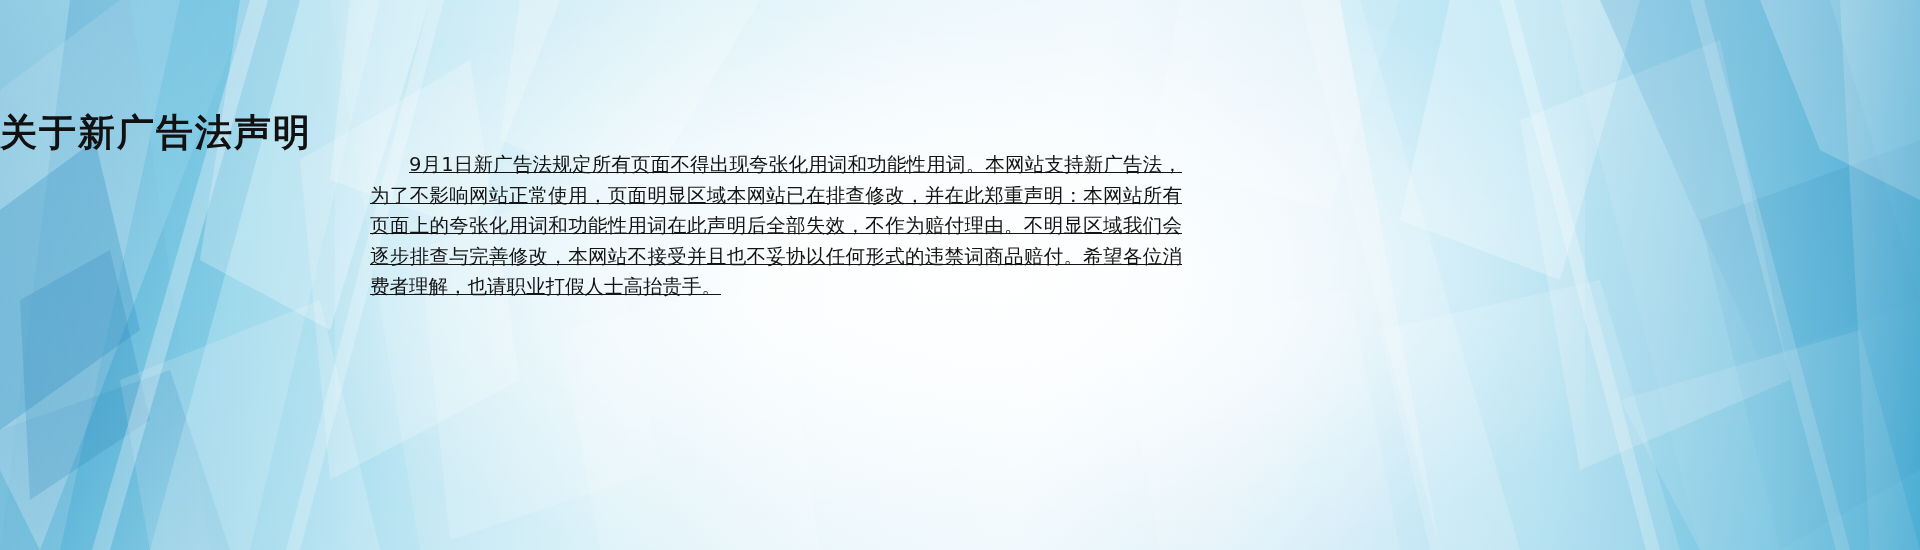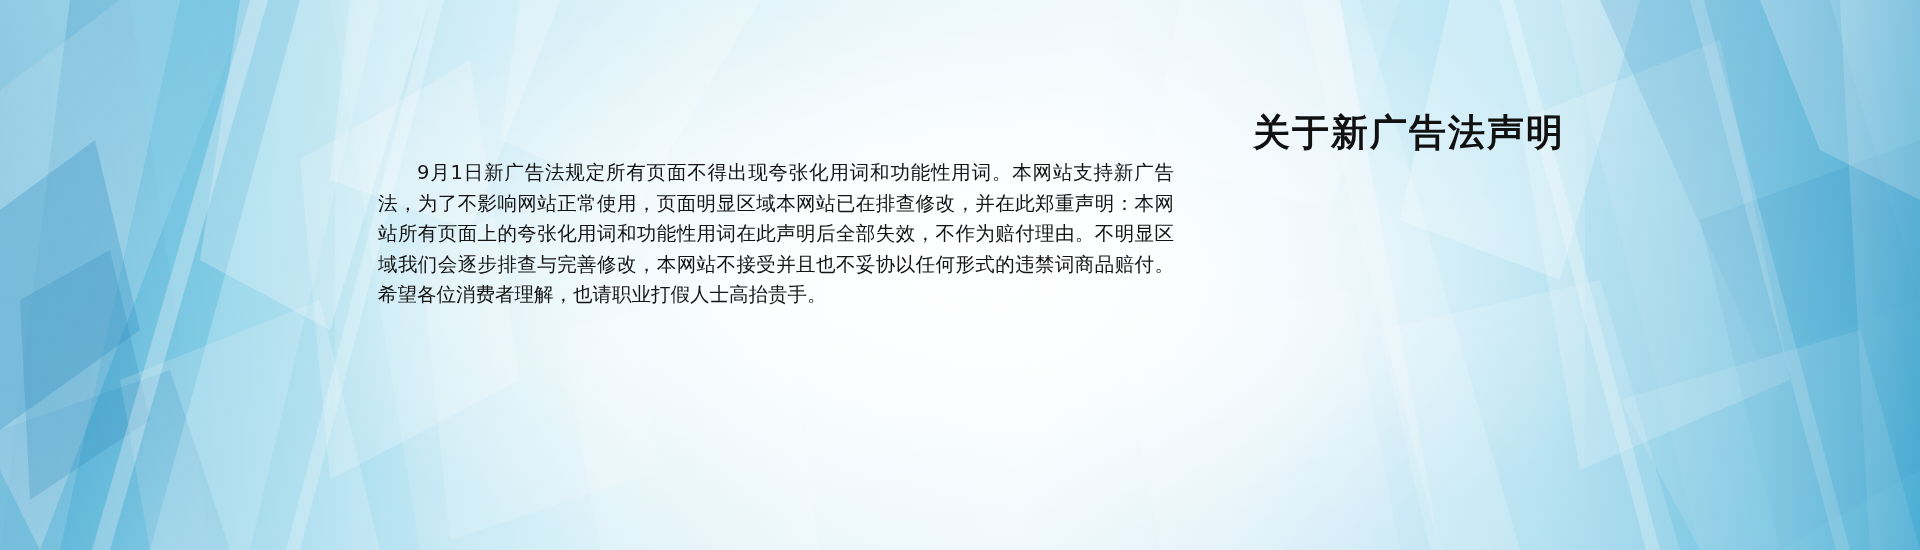--- a/index.html
+++ b/index.html
@@ -81,21 +81,21 @@
   .content {
     position: absolute;
     inset: 0;
   }
 
   .page-title {
     position: absolute;
     left: 0;
     right: 0;
     top: 88px;
-    text-align: right;
+    text-align: left;
     font-size: 37px;
     font-weight: 700;
     color: #111111;
     letter-spacing: 2px;
     line-height: 1.1;
     
     padding-right: 355px;
   }
 
   .body-block {
@@ -104,21 +104,22 @@
     top: 150px;
     width: 812px;
     color: #141414;
     font-size: 19.5px;
     line-height: 30.5px;
     text-align: justify;
     text-justify: inter-ideograph;
   }
 
   .para {
-    margin: 8px;
+    margin: 0;
+    text-decoration: underline;
   }
   .para-indent {
     text-indent: 2em;
   }
 </style>
 </head>
 <body>
 
 <div class="banner">
 

